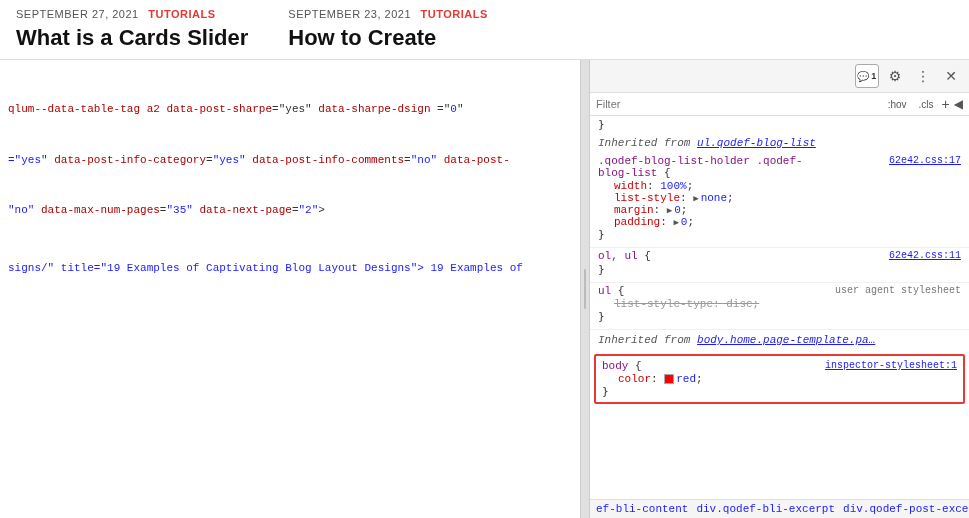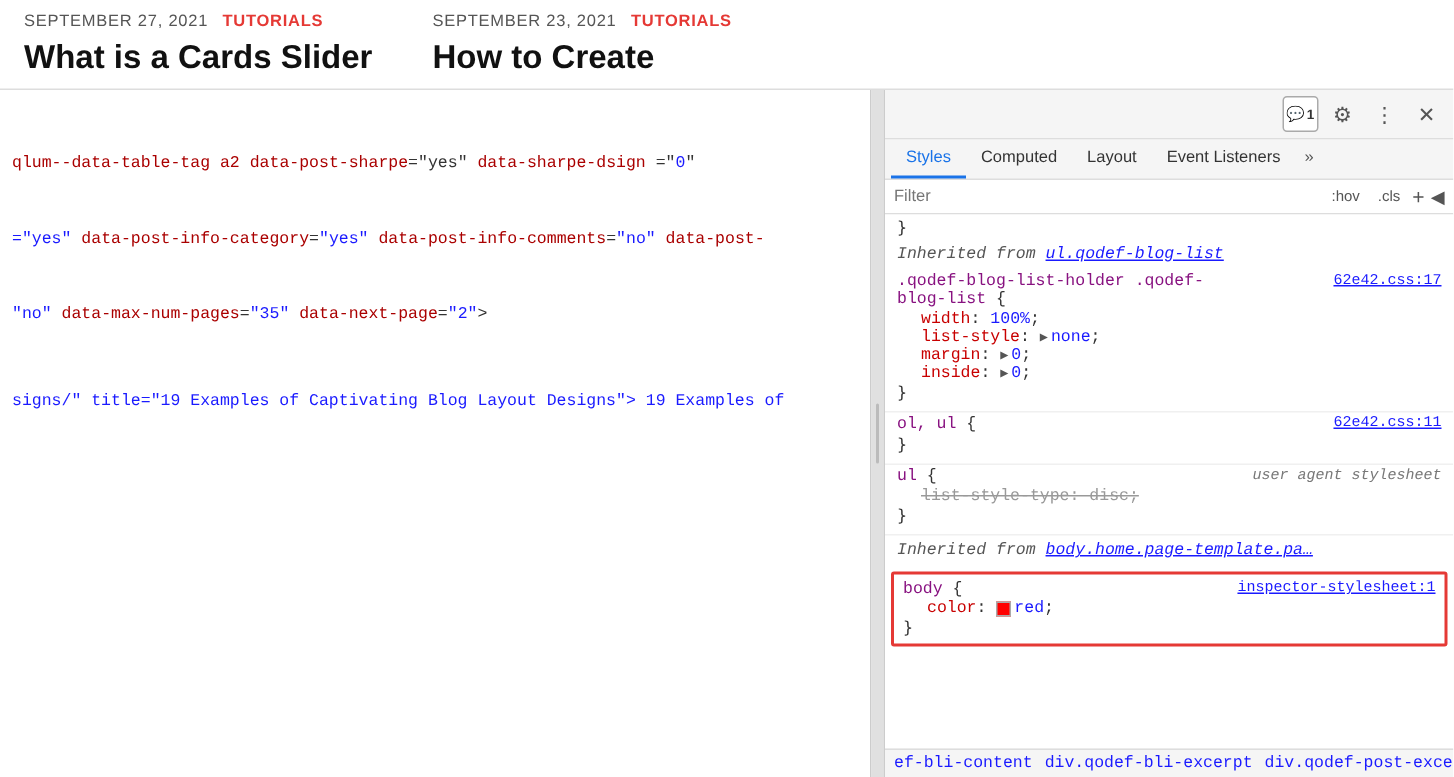--- a/index.html
+++ b/index.html
@@ -359,27 +359,20 @@
     <div class="devtools-topbar">
       <div class="devtools-topbar-btn chat">
         <span>💬</span>
         <span style="font-size:9px;margin-left:1px;">1</span>
       </div>
       <div class="devtools-topbar-icon">⚙</div>
       <div class="devtools-topbar-icon">⋮</div>
       <div class="devtools-topbar-icon">✕</div>
     </div>
 
-    <div class="devtools-tabs">
-      <div class="devtools-tab active">Styles</div>
-      <div class="devtools-tab">Computed</div>
-      <div class="devtools-tab">Layout</div>
-      <div class="devtools-tab">Event Listeners</div>
-      <div class="devtools-tab-more">»</div>
-    </div>
 
     <div class="filter-bar">
       <input class="filter-input" type="text" placeholder="Filter" style="">
       <div class="filter-buttons">
         <span class="filter-btn">:hov</span>
         <span class="filter-btn">.cls</span>
         <span class="filter-add">+</span>
         <span class="filter-expand">◀</span>
       </div>
     </div>
@@ -411,41 +404,41 @@
             <span>;</span>
         </div>
         <div class="css-property">
           <span class="css-prop-name">margin</span>
             <span>:&nbsp;</span>
             <span class="css-triangle">▶</span>
             <span class="css-prop-value">0</span>
             <span>;</span>
         </div>
         <div class="css-property">
-          <span class="css-prop-name">inside</span>
+          <span class="css-prop-name">padding</span>
             <span>:&nbsp;</span>
             <span class="css-triangle">▶</span>
             <span class="css-prop-value">0</span>
             <span>;</span>
         </div>
         <div style="font-family:monospace;font-size:11px;">}</div>
       </div>
 
       <div class="css-rule">
         <div class="css-rule-header">
           <span class="css-selector">ol, ul <span class="css-brace">{</span></span>
           <span class="css-source"><a href="#">62e42.css:11</a></span>
         </div>
         <div style="font-family:monospace;font-size:11px;">}</div>
       </div>
 
       <div class="css-rule">
         <div class="css-rule-header">
           <span class="css-selector">ul <span class="css-brace">{</span></span>
-          <span class="css-source" style="color:#777;font-style:italic;text-align:right;">user agent stylesheet</span>
+          <span class="css-source" style="color:#777;text-align:right;">user agent stylesheet</span>
         </div>
         <div class="css-property">
           <span class="css-prop-strikethrough">list-style-type: disc;</span>
         </div>
         <div style="font-family:monospace;font-size:11px;">}</div>
       </div>
 
       <div class="css-inherited-header">
         Inherited from <span class="inherited-link">body.home.page-template.pa…</span>
       </div>

